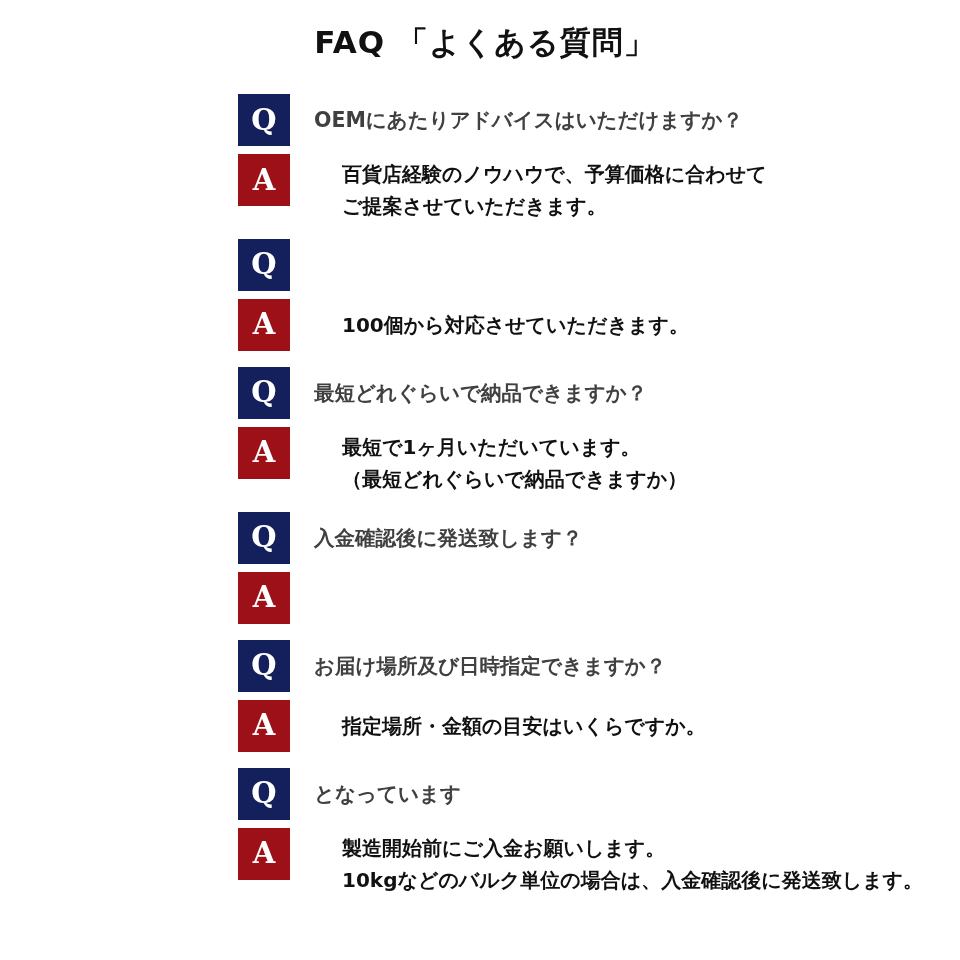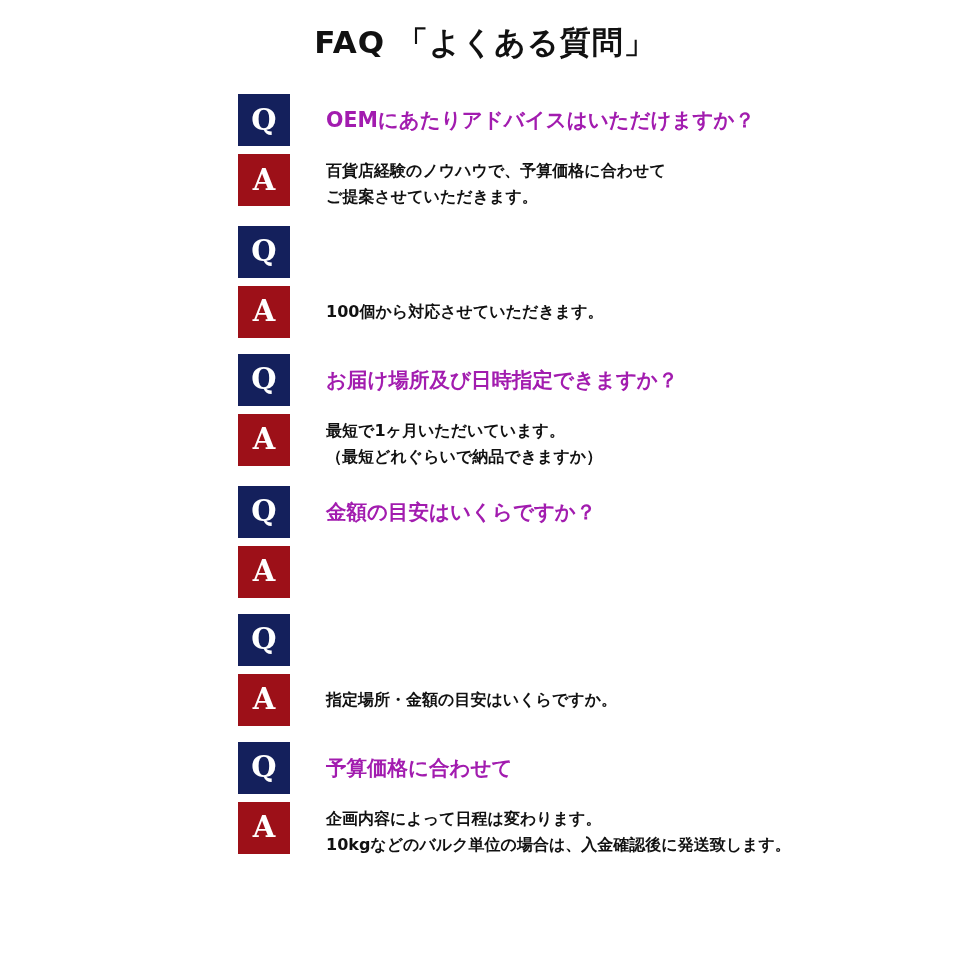--- a/index.html
+++ b/index.html
@@ -58,30 +58,30 @@
     color: #ffffff;
     line-height: 1;
   }
   .badge-q {
     background: #14205c;
   }
   .badge-a {
     background: #9d1018;
   }
   .q-text {
-    margin-left: 36px;
+    margin-left: 24px;
     font-size: 20.5px;
     font-weight: bold;
-    color: #a21caf;
+    color: #404040;
     line-height: 52px;
     white-space: nowrap;
   }
   .a-text {
-    margin-left: 36px;
-    font-size: 16px;
+    margin-left: 52px;
+    font-size: 20px;
     font-weight: bold;
     color: #111111;
     line-height: 1.62;
     padding-top: 4px;
     white-space: pre-line;
   }
   .a-row {
     margin-top: 8px;
   }
   .a-row.single .a-text {
@@ -116,55 +116,56 @@
       </div>
       <div class="row a-row single">
         <div class="badge badge-a">A</div>
         <div class="a-text">100個から対応させていただきます。</div>
       </div>
     </li>
 
     <li class="faq-item">
       <div class="row">
         <div class="badge badge-q">Q</div>
-        <div class="q-text">お届け場所及び日時指定できますか？</div>
+        <div class="q-text">最短どれぐらいで納品できますか？</div>
       </div>
       <div class="row a-row">
         <div class="badge badge-a">A</div>
         <div class="a-text">最短で1ヶ月いただいています。
 （最短どれぐらいで納品できますか）</div>
       </div>
     </li>
 
     <li class="faq-item">
       <div class="row">
         <div class="badge badge-q">Q</div>
-        <div class="q-text">金額の目安はいくらですか？</div>
+        <div class="q-text">入金確認後に発送致します？</div>
       </div>
       <div class="row a-row">
         <div class="badge badge-a">A</div>
       </div>
     </li>
 
     <li class="faq-item">
       <div class="row">
         <div class="badge badge-q">Q</div>
+        <div class="q-text">お届け場所及び日時指定できますか？</div>
       </div>
       <div class="row a-row single">
         <div class="badge badge-a">A</div>
         <div class="a-text">指定場所・金額の目安はいくらですか。</div>
       </div>
     </li>
 
     <li class="faq-item">
       <div class="row">
         <div class="badge badge-q">Q</div>
-        <div class="q-text">予算価格に合わせて</div>
+        <div class="q-text">となっています</div>
       </div>
       <div class="row a-row">
         <div class="badge badge-a">A</div>
-        <div class="a-text">企画内容によって日程は変わります。
+        <div class="a-text">製造開始前にご入金お願いします。
 10kgなどのバルク単位の場合は、入金確認後に発送致します。</div>
       </div>
     </li>
 
   </ul>
 </div>
 
 </body></html>

